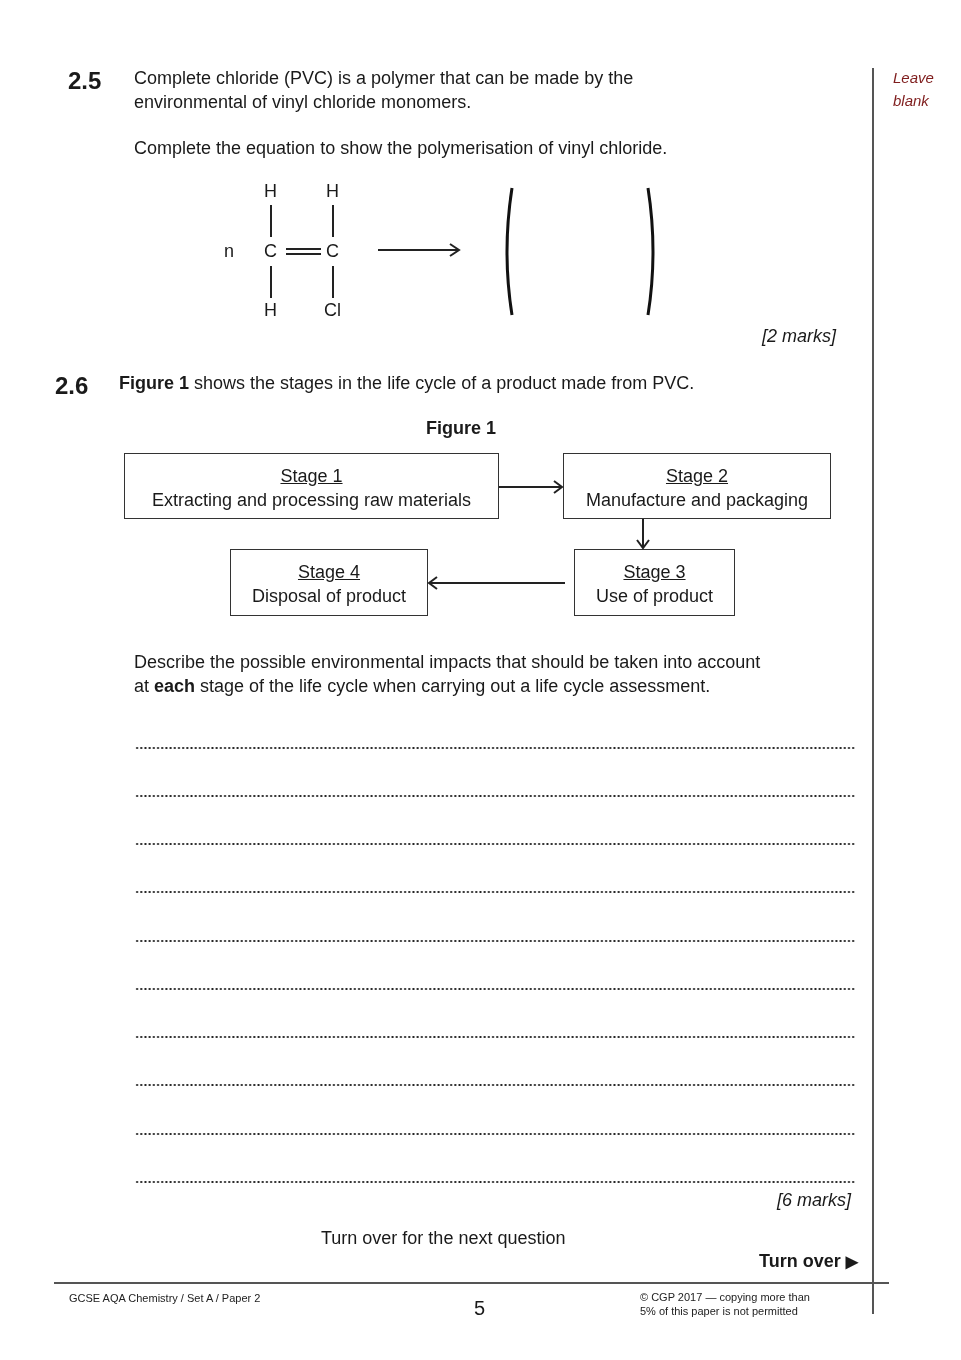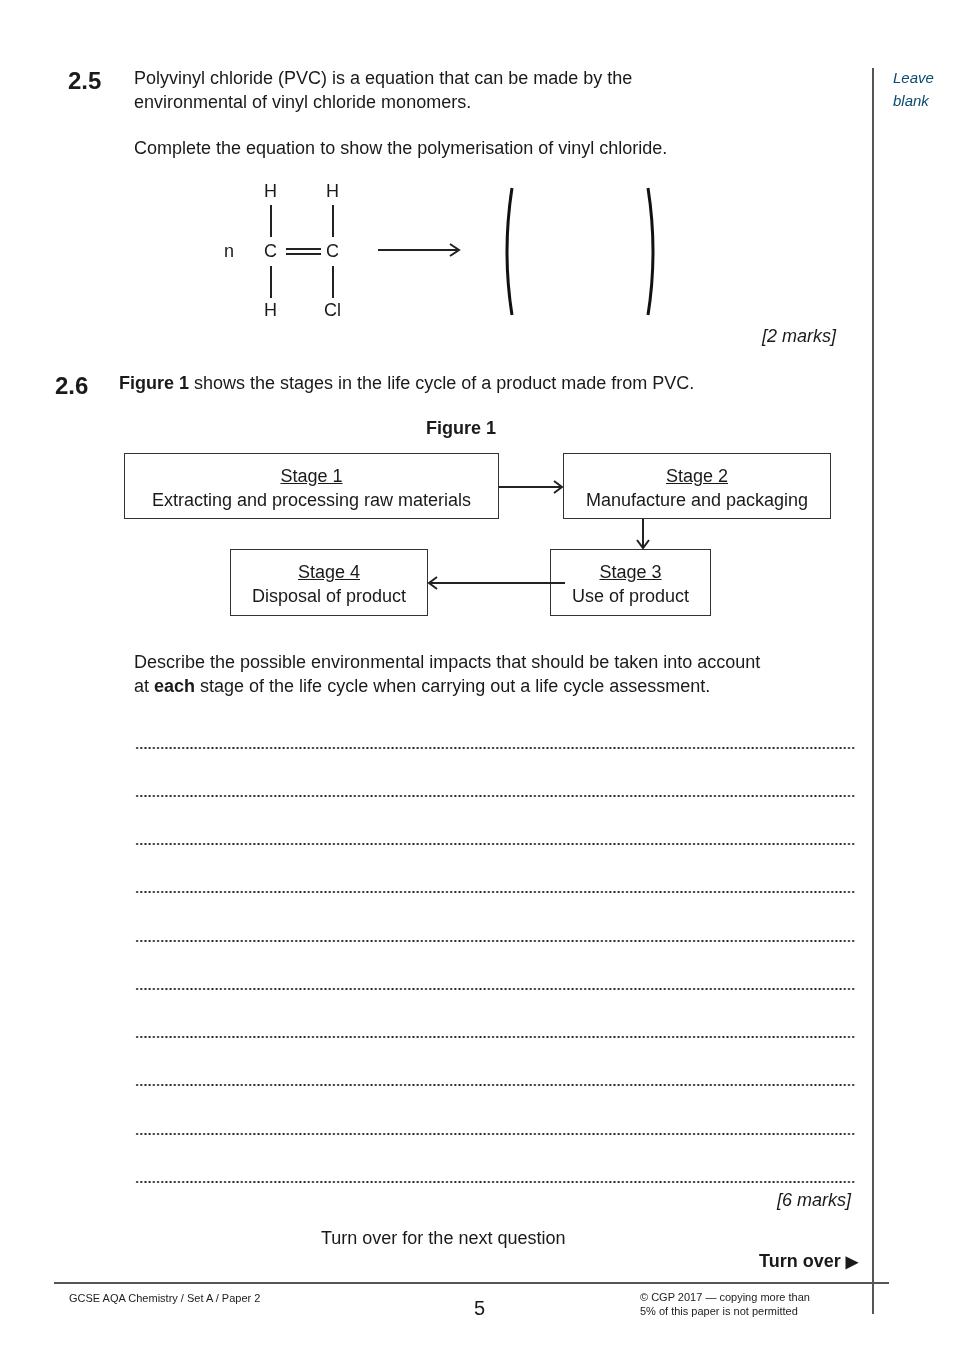--- a/index.html
+++ b/index.html
@@ -2,21 +2,21 @@
 <html><head>
 <meta charset="utf-8">
 <style>
   html, body { margin: 0; padding: 0; background: #ffffff; }
   body { width: 961px; height: 1360px; position: relative; overflow: hidden;
          font-family: "Liberation Sans", sans-serif; color: #1a1a1a; }
   .abs { position: absolute; }
   .qnum { font-weight: bold; font-size: 24px; }
   .txt { font-size: 18px; line-height: 24px; }
   .margin-line { position: absolute; left: 872px; top: 68px; width: 1.5px; height: 1246px; background: #555; }
-  .leave { position: absolute; left: 893px; top: 66px; font-style: italic; font-size: 15px; line-height: 23px; color: #0c4a6e; }
+  .leave { position: absolute; left: 893px; top: 66px; font-style: italic; font-size: 15px; line-height: 23px; color: #7f1d1d; }
   .chem { position: absolute; font-size: 18px; }
   .bond-v { position: absolute; width: 1.5px; background: #222; }
   .bond-h { position: absolute; height: 1.5px; background: #222; }
   .marks { font-style: italic; font-size: 18px; position: absolute; }
   .stage-box { position: absolute; border: 1.5px solid #333; box-sizing: border-box; text-align: center;
                font-size: 18px; line-height: 24px; padding-top: 10px; background: #fff; }
   .stage-box .st { text-decoration: underline; display: block; }
   .dots { position: absolute; left: 135px; width: 721px; height: 2px;
           background-image: radial-gradient(circle, #222 0.9px, transparent 1.1px);
           background-size: 4.2px 2px; background-repeat: repeat-x; }
@@ -27,21 +27,21 @@
 <body>
 
 <div class="margin-line"></div>
 <div class="leave">
   <div>Leave</div>
   <div>blank</div>
 </div>
 
 <div class="abs qnum" style="left:68px; top:67px;">2.5</div>
 <div class="abs txt" style="left:134px; top:66px;">
-  <div>Polyvinyl chloride (PVC) is a equation that can be made by the</div>
+  <div>Complete chloride (PVC) is a polymer that can be made by the</div>
   <div>environmental of vinyl chloride monomers.</div>
 </div>
 <div class="abs txt" style="left:134px; top:136px;">Complete the equation to show the polymerisation of vinyl chloride.</div>
 
 <div>
   <div class="chem" style="left:224px; top:241px;">n</div>
   <div class="chem" style="left:264px; top:181px;">H</div>
   <div class="chem" style="left:326px; top:181px;">H</div>
   <div class="chem" style="left:264px; top:241px;">C</div>
   <div class="chem" style="left:326px; top:241px;">C</div>
@@ -75,21 +75,21 @@
 <div class="abs txt" style="left:426px; top:416px; font-weight:bold;">Figure 1</div>
 
 <div class="stage-box" style="left:124px; top:453px; width:375px; height:66px;">
   <span class="st">Stage 1</span>
   <span>Extracting and processing raw materials</span>
 </div>
 <div class="stage-box" style="left:563px; top:453px; width:268px; height:66px;">
   <span class="st">Stage 2</span>
   <span>Manufacture and packaging</span>
 </div>
-<div class="stage-box" style="left:550px; top:549px; width:161px; height:67px;">
+<div class="stage-box" style="left:574px; top:549px; width:161px; height:67px;">
   <span class="st">Stage 3</span>
   <span>Use of product</span>
 </div>
 <div class="stage-box" style="left:230px; top:549px; width:198px; height:67px;">
   <span class="st">Stage 4</span>
   <span>Disposal of product</span>
 </div>
 
 <svg class="abs" style="left:499px; top:478px;" width="66" height="18">
   <line x1="0" y1="9" x2="63" y2="9" stroke="#222" stroke-width="2"></line>

